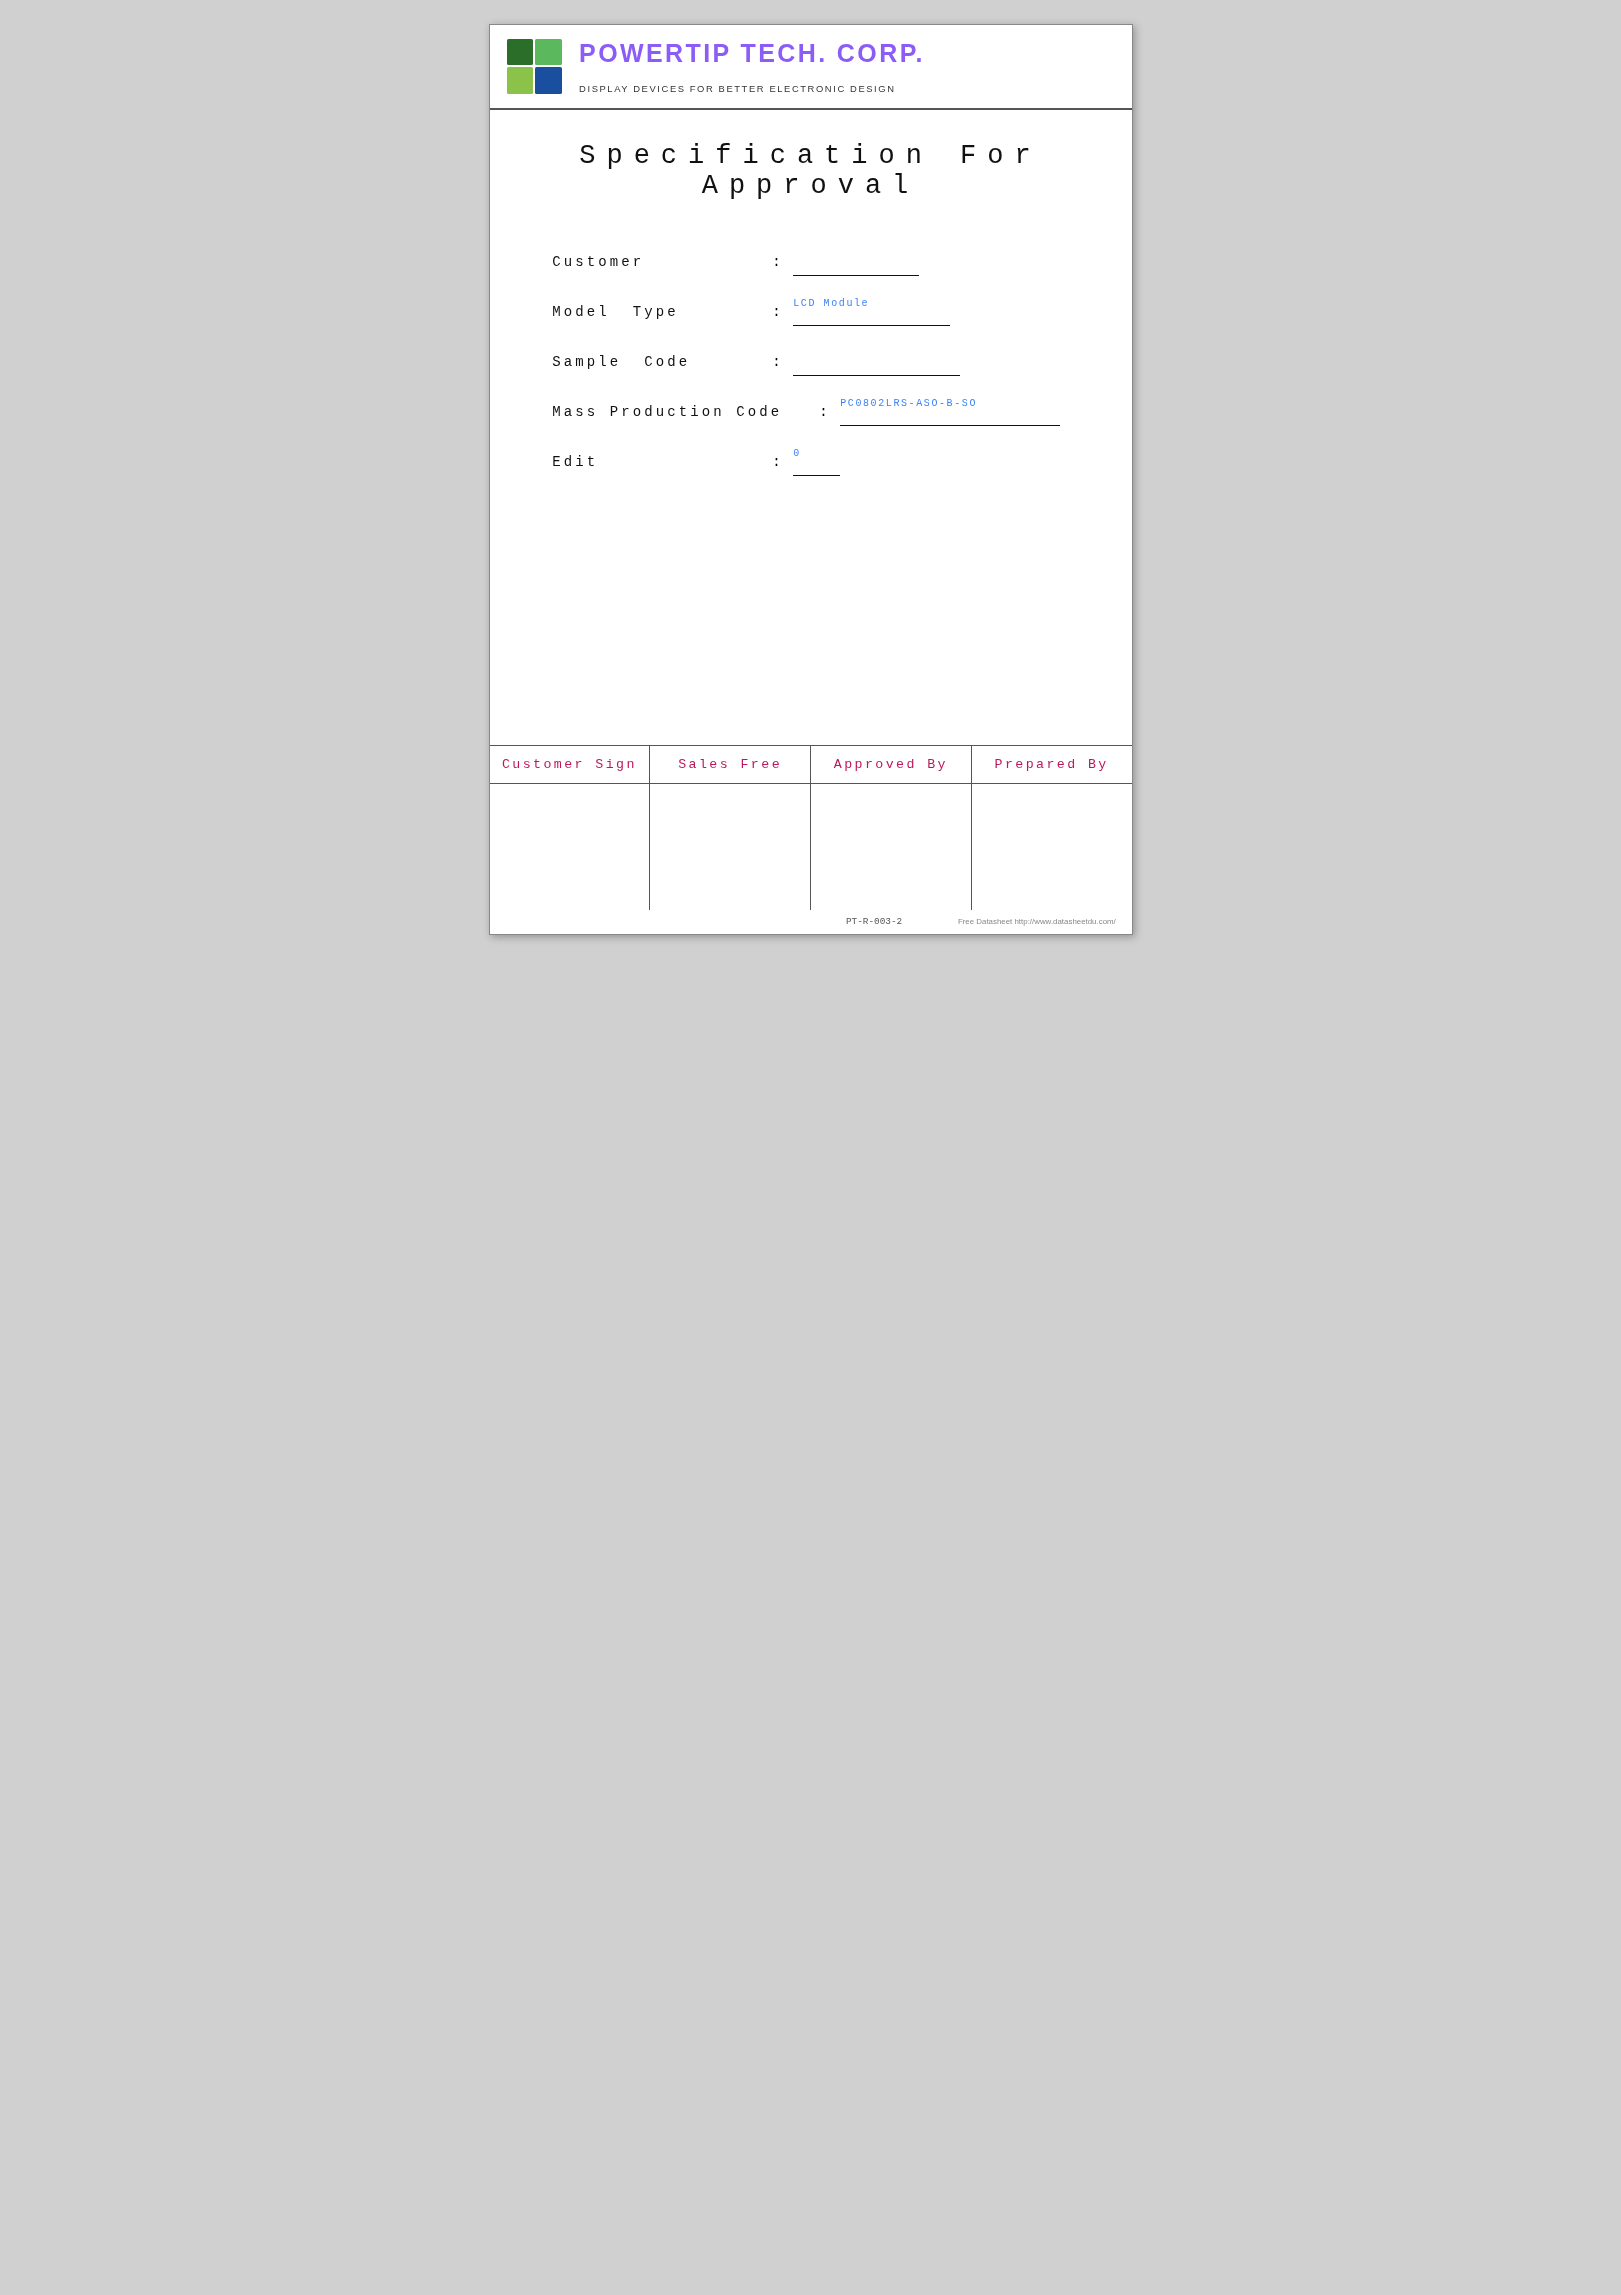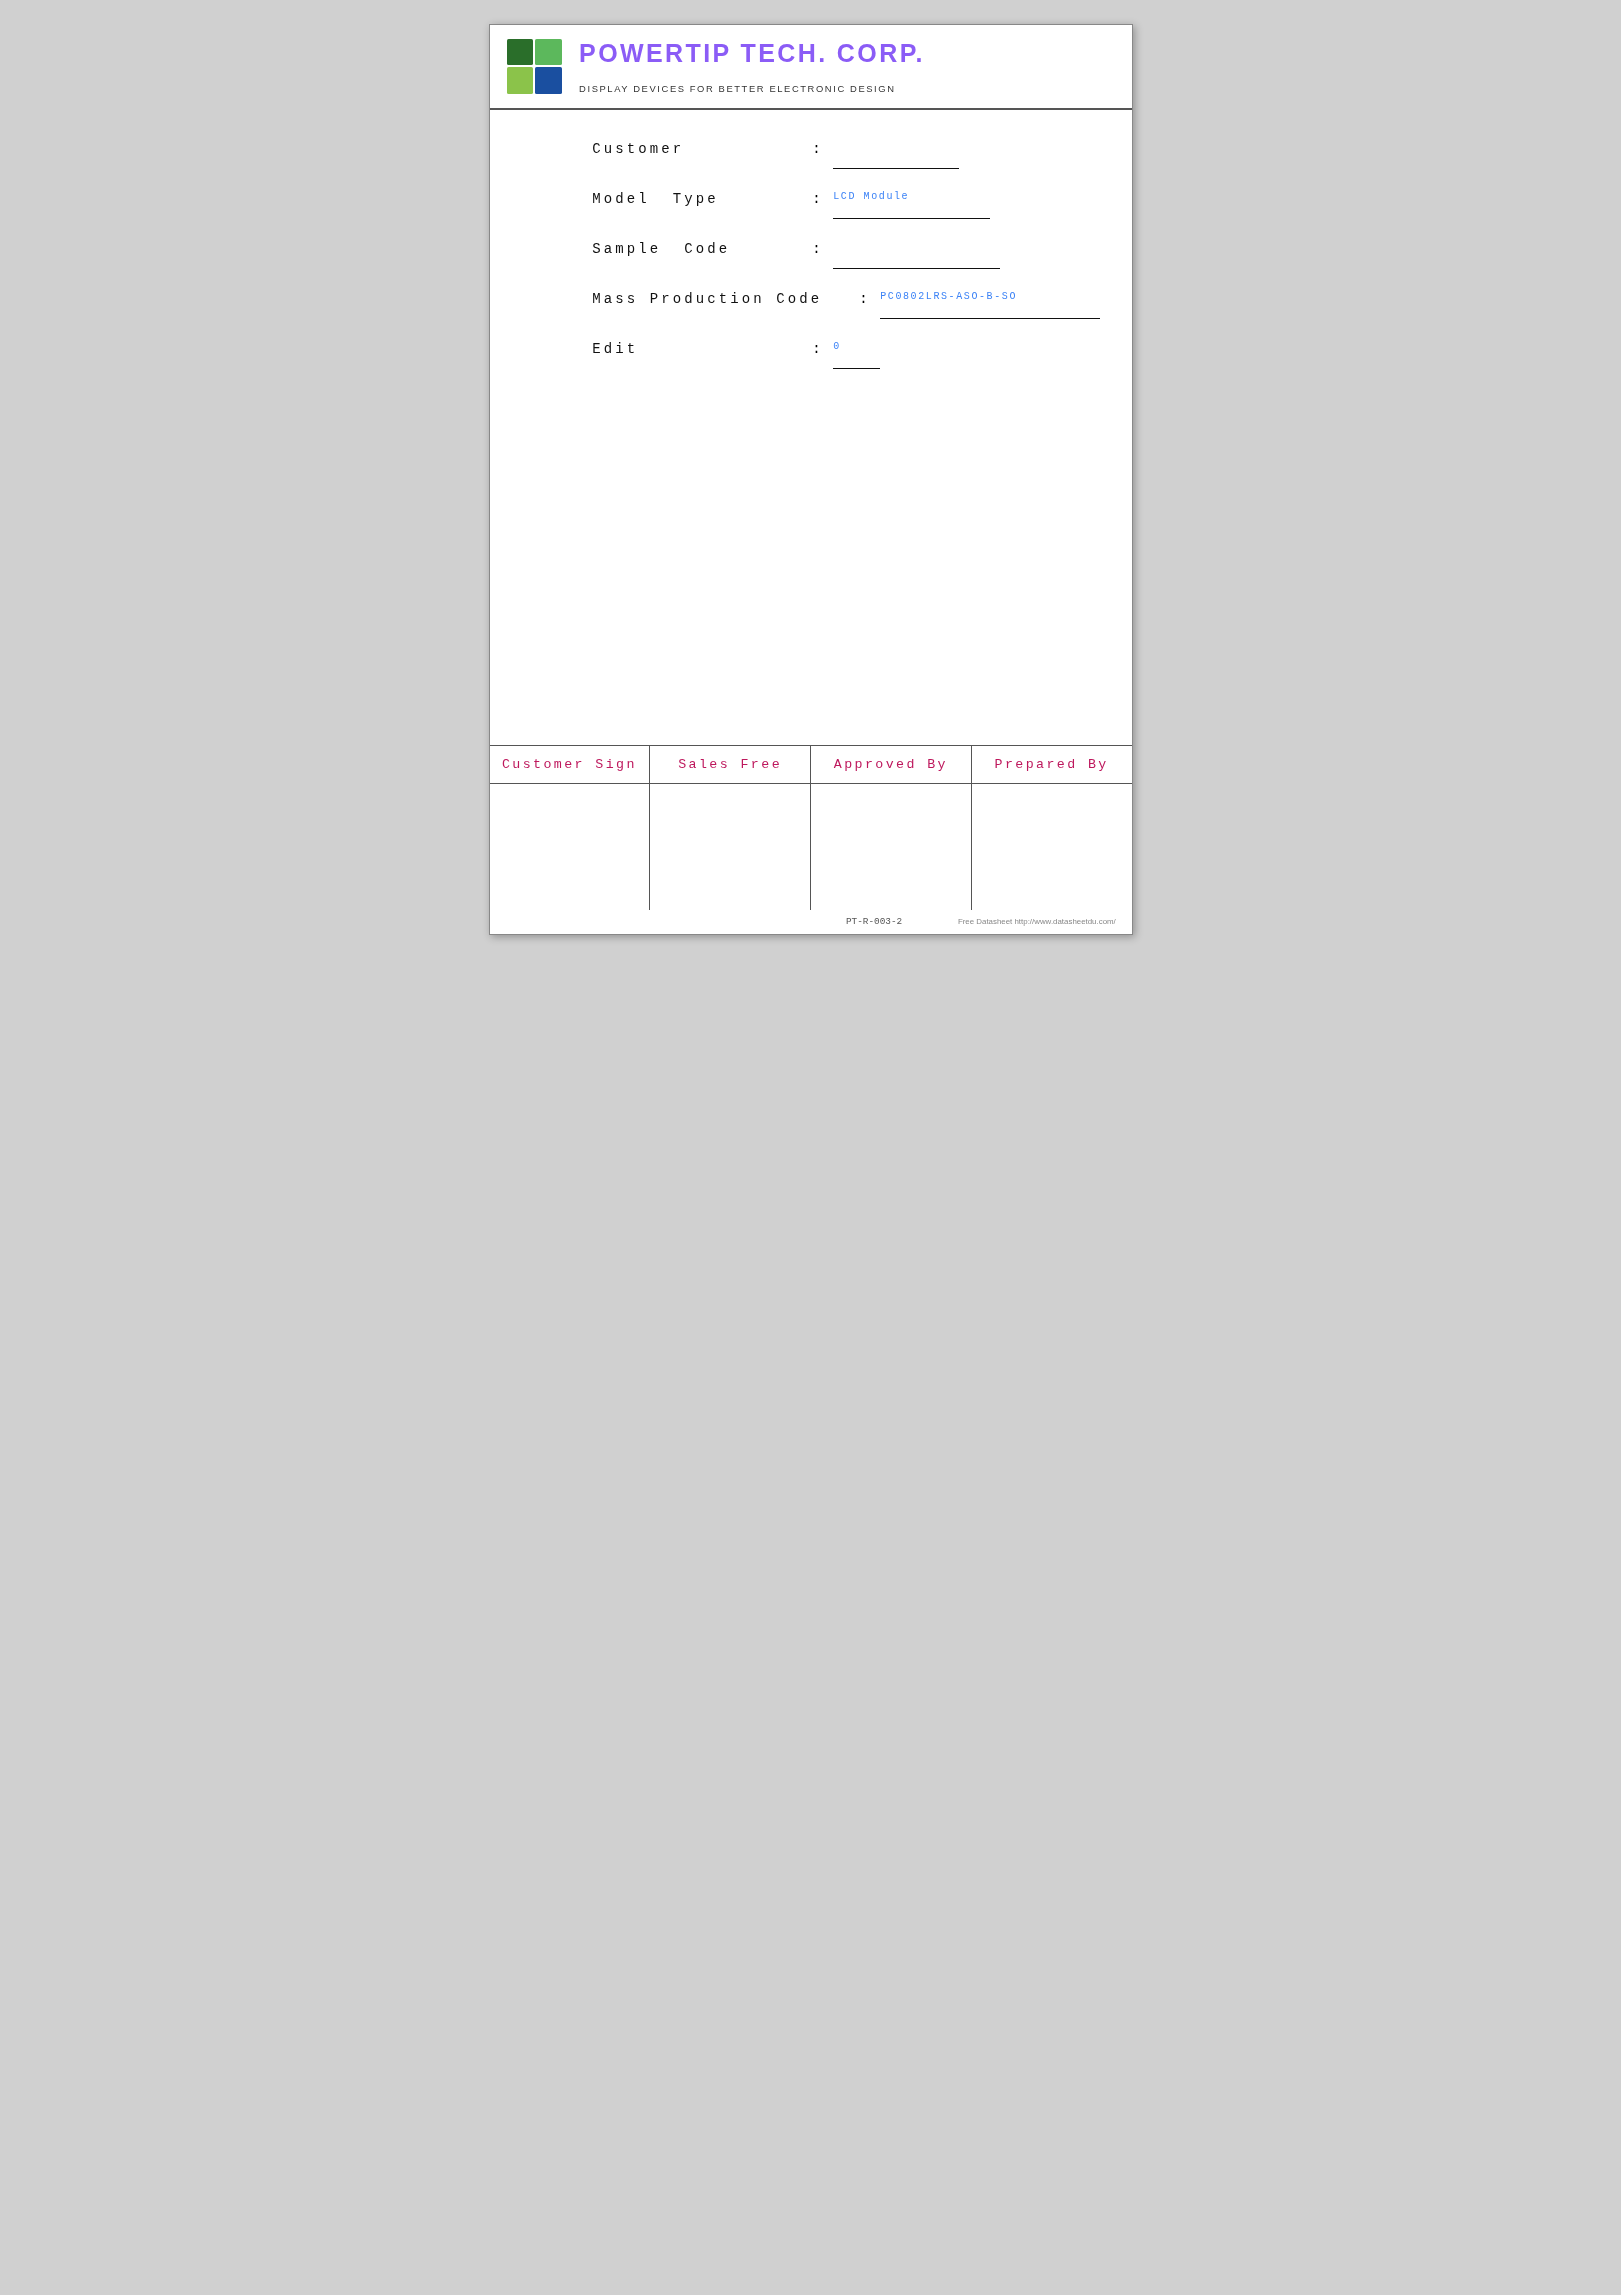--- a/index.html
+++ b/index.html
@@ -95,23 +95,22 @@
 
     .fields-container {
       display: flex;
       flex-direction: column;
       gap: 0px;
       padding-left: 15.7px;
     }
 
     .field-row {
       display: flex;
-      align-items: flex-start;
+      align-items: center;
       margin-bottom: 22px;
-      margin-left: 40px;
     }
 
     .field-label {
       font-size: 14px;
       font-family: 'Courier New', Courier, monospace;
       letter-spacing: 3.1px;
       color: #111;
       width: 220px;
       flex-shrink: 0;
     }
@@ -208,20 +207,21 @@
       <div class="logo-cell yellow-green"></div>
       <div class="logo-cell blue"></div>
     </div>
     <div class="header-text">
       <div class="company-name">POWERTIP   TECH.   CORP.</div>
       <div class="company-tagline">DISPLAY DEVICES FOR BETTER ELECTRONIC DESIGN</div>
     </div>
   </div>
 
   <div class="main-content">
+    <div class="spec-title">Specification  For  Approval</div>
 
     <div class="fields-container">
 
       <div class="field-row">
         <span class="field-label">Customer</span>
         <span class="field-colon">:</span>
         <span class="field-value empty">&nbsp;&nbsp;&nbsp;&nbsp;&nbsp;&nbsp;&nbsp;&nbsp;&nbsp;&nbsp;&nbsp;&nbsp;&nbsp;&nbsp;&nbsp;</span>
       </div>
 
       <div class="field-row">

